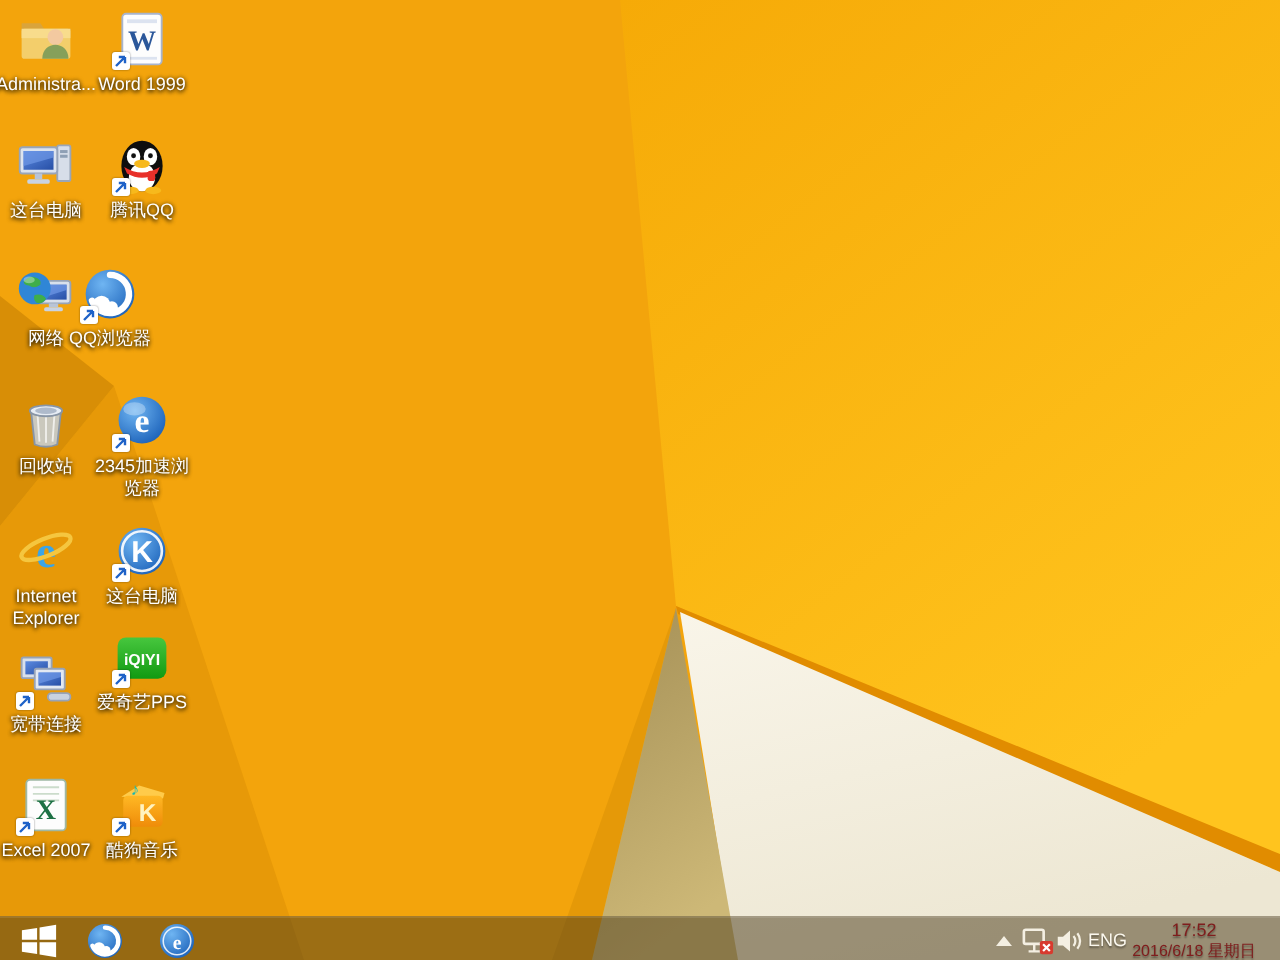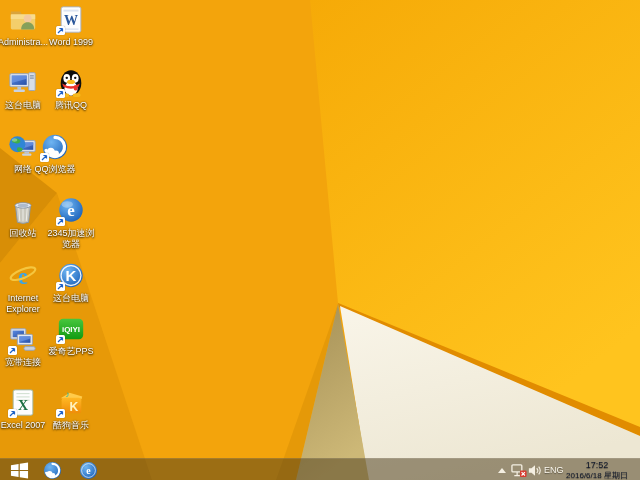--- a/index.html
+++ b/index.html
@@ -34,21 +34,21 @@
     background:rgba(76,62,28,0.52);
     border-top:1px solid rgba(255,255,255,0.10);
     box-sizing:border-box;
   }
   .tbtn{position:absolute;top:0;height:22px;display:flex;align-items:center;justify-content:center;}
   .tray-txt{
     position:absolute;color:#FBF8EE;font-size:9px;line-height:22px;height:34px;
     text-shadow:0 1px 1px rgba(0,0,0,.4);
   }
   #clock{
-    position:absolute;right:3px;top:0;width:80px;height:16px;color:#0f172a;
+    position:absolute;right:3px;top:0;width:80px;height:16px;color:#7f1d1d;
     text-align:center;text-shadow:0 1px 1px rgba(0,0,0,.4);
   }
   #clock .time{font-size:9px;line-height:11px;margin-top:1px;}
   #clock .date{font-size:8px;line-height:9px;}
   .chev{
     position:absolute;width:0;height:0;top:9px;
     border-left:4px solid transparent;border-right:4px solid transparent;
     border-bottom:5px solid #F4EFE2;
   }
 </style>

